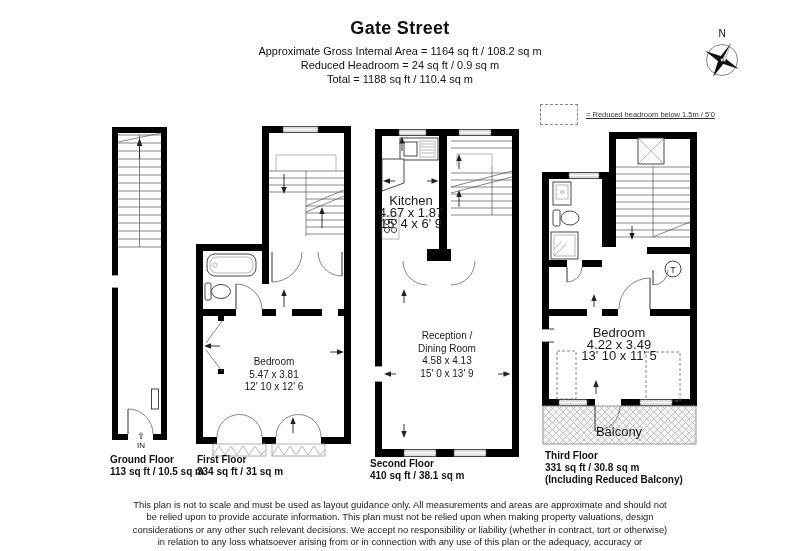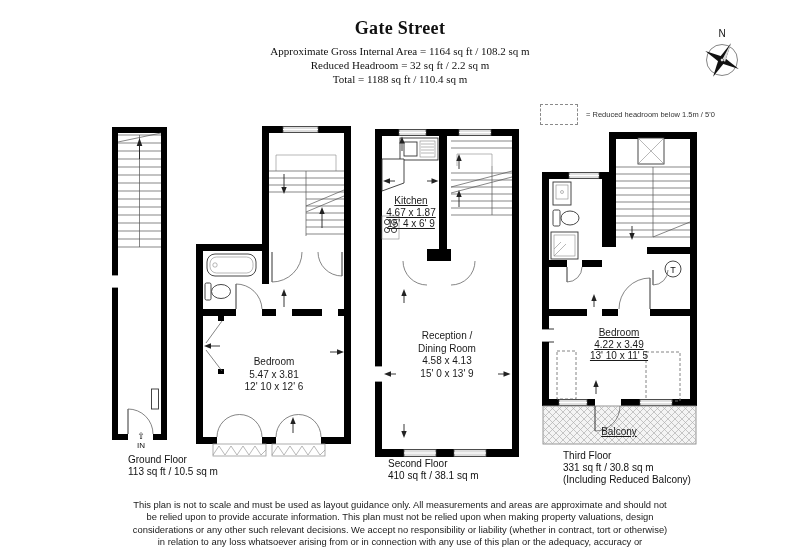--- a/index.html
+++ b/index.html
@@ -1,28 +1,28 @@
 <!DOCTYPE html>
 <html><head>
 <meta charset="utf-8">
 <style>
   html,body{margin:0;padding:0;background:#fff;}
   .page{position:relative;width:800px;height:551px;background:#ffffff;overflow:hidden;
         font-family:"Liberation Sans", sans-serif;color:#111;}
-  .header{position:absolute;left:0;top:18px;width:800px;text-align:center;font-family:Liberation Serif, serif;}
+  .header{position:absolute;left:0;top:18px;width:800px;text-align:center;}
   .header .title{font-size:18px;font-weight:bold;letter-spacing:.3px;margin-bottom:5px;}
   .header .sub{font-size:11px;line-height:14px;color:#111;}
   .compass{position:absolute;left:698px;top:24px;}
   .legend{position:absolute;left:540px;top:103px;height:22px;display:flex;align-items:center;}
   .legend .swatch{width:36px;height:19px;border:1px dashed #8a8a8a;background:#fff;}
-  .legend .ltext{font-size:7.5px;color:#333;margin-left:8px;white-space:nowrap;}
+  .legend .ltext{font-size:7.5px;color:#333;margin-left:8px;white-space:nowrap;text-decoration:underline;}
   svg.plan{position:absolute;}
   .room-label{position:absolute;text-align:center;font-size:10px;line-height:12.5px;color:#1a1a1a;}
-  .room-label.small{font-size:10px;line-height:11.5px;text-decoration:underline;}
-  .floor-label{position:absolute;font-size:10px;font-weight:normal;line-height:12px;color:#111;margin-left:18px;}
+  .room-label.small{font-size:13px;line-height:11.5px;}
+  .floor-label{position:absolute;font-size:10px;font-weight:bold;line-height:12px;color:#111;}
   .in-label{position:absolute;left:126px;top:432px;width:30px;text-align:center;
             font-size:8px;line-height:9px;color:#111;}
   .in-label .arr{font-size:9px;display:block;}
   .disclaimer{position:absolute;left:130px;top:499px;width:540px;text-align:center;
               font-size:9.4px;line-height:12.4px;color:#1a1a1a;}
   .w{stroke:#444;stroke-width:.8;fill:#ddd;}
   .s{stroke:#555;stroke-width:.7;fill:none;}
   .f{stroke:#333;stroke-width:.9;fill:#fff;}
   .thin{stroke:#888;stroke-width:.6;fill:none;}
   .door{stroke:#666;stroke-width:.8;fill:none;}
@@ -30,21 +30,21 @@
   .al{stroke:#222;stroke-width:.9;fill:none;}
 </style>
 </head>
 <body>
 
 <div class="page">
 
   <div class="header">
     <div class="title">Gate Street</div>
     <div class="sub">Approximate Gross Internal Area = 1164 sq ft / 108.2 sq m</div>
-    <div class="sub">Reduced Headroom = 32 sq ft / 2.2 sq m</div>
+    <div class="sub">Reduced Headroom = 24 sq ft / 0.9 sq m</div>
     <div class="sub">Total = 1188 sq ft / 110.4 sq m</div>
   </div>
 
   <svg class="compass" width="48" height="58" viewBox="0 0 48 58">
     <text x="24" y="13" font-size="10" text-anchor="middle" fill="#111">N</text>
     <circle cx="24" cy="36" r="15.5" stroke="#777" stroke-width="0.9" fill="none"></circle>
     <g transform="rotate(28 24 36)">
       <polygon points="24,17 27.5,36 24,55 20.5,36" fill="#111"></polygon>
       <polygon points="5,36 24,32.5 43,36 24,39.5" fill="#111"></polygon>
       <polygon points="24,17 27.5,36 24,36" fill="#fff" opacity="0.85"></polygon>
@@ -384,20 +384,24 @@
     <div>Bedroom</div>
     <div>4.22 x 3.49</div>
     <div>13' 10 x 11' 5</div>
   </div>
   <div class="room-label small" style="left:579px;top:426px;width:80px">Balcony</div>
 
   <div class="floor-label" style="left:110px;top:454px">
     <div>Ground Floor</div>
     <div>113 sq ft / 10.5 sq m</div>
   </div>
+  <div class="floor-label" style="left:197px;top:454px">
+    <div>First Floor</div>
+    <div>334 sq ft / 31 sq m</div>
+  </div>
   <div class="floor-label" style="left:370px;top:458px">
     <div>Second Floor</div>
     <div>410 sq ft / 38.1 sq m</div>
   </div>
   <div class="floor-label" style="left:545px;top:450px">
     <div>Third Floor</div>
     <div>331 sq ft / 30.8 sq m</div>
     <div>(Including Reduced Balcony)</div>
   </div>
 

